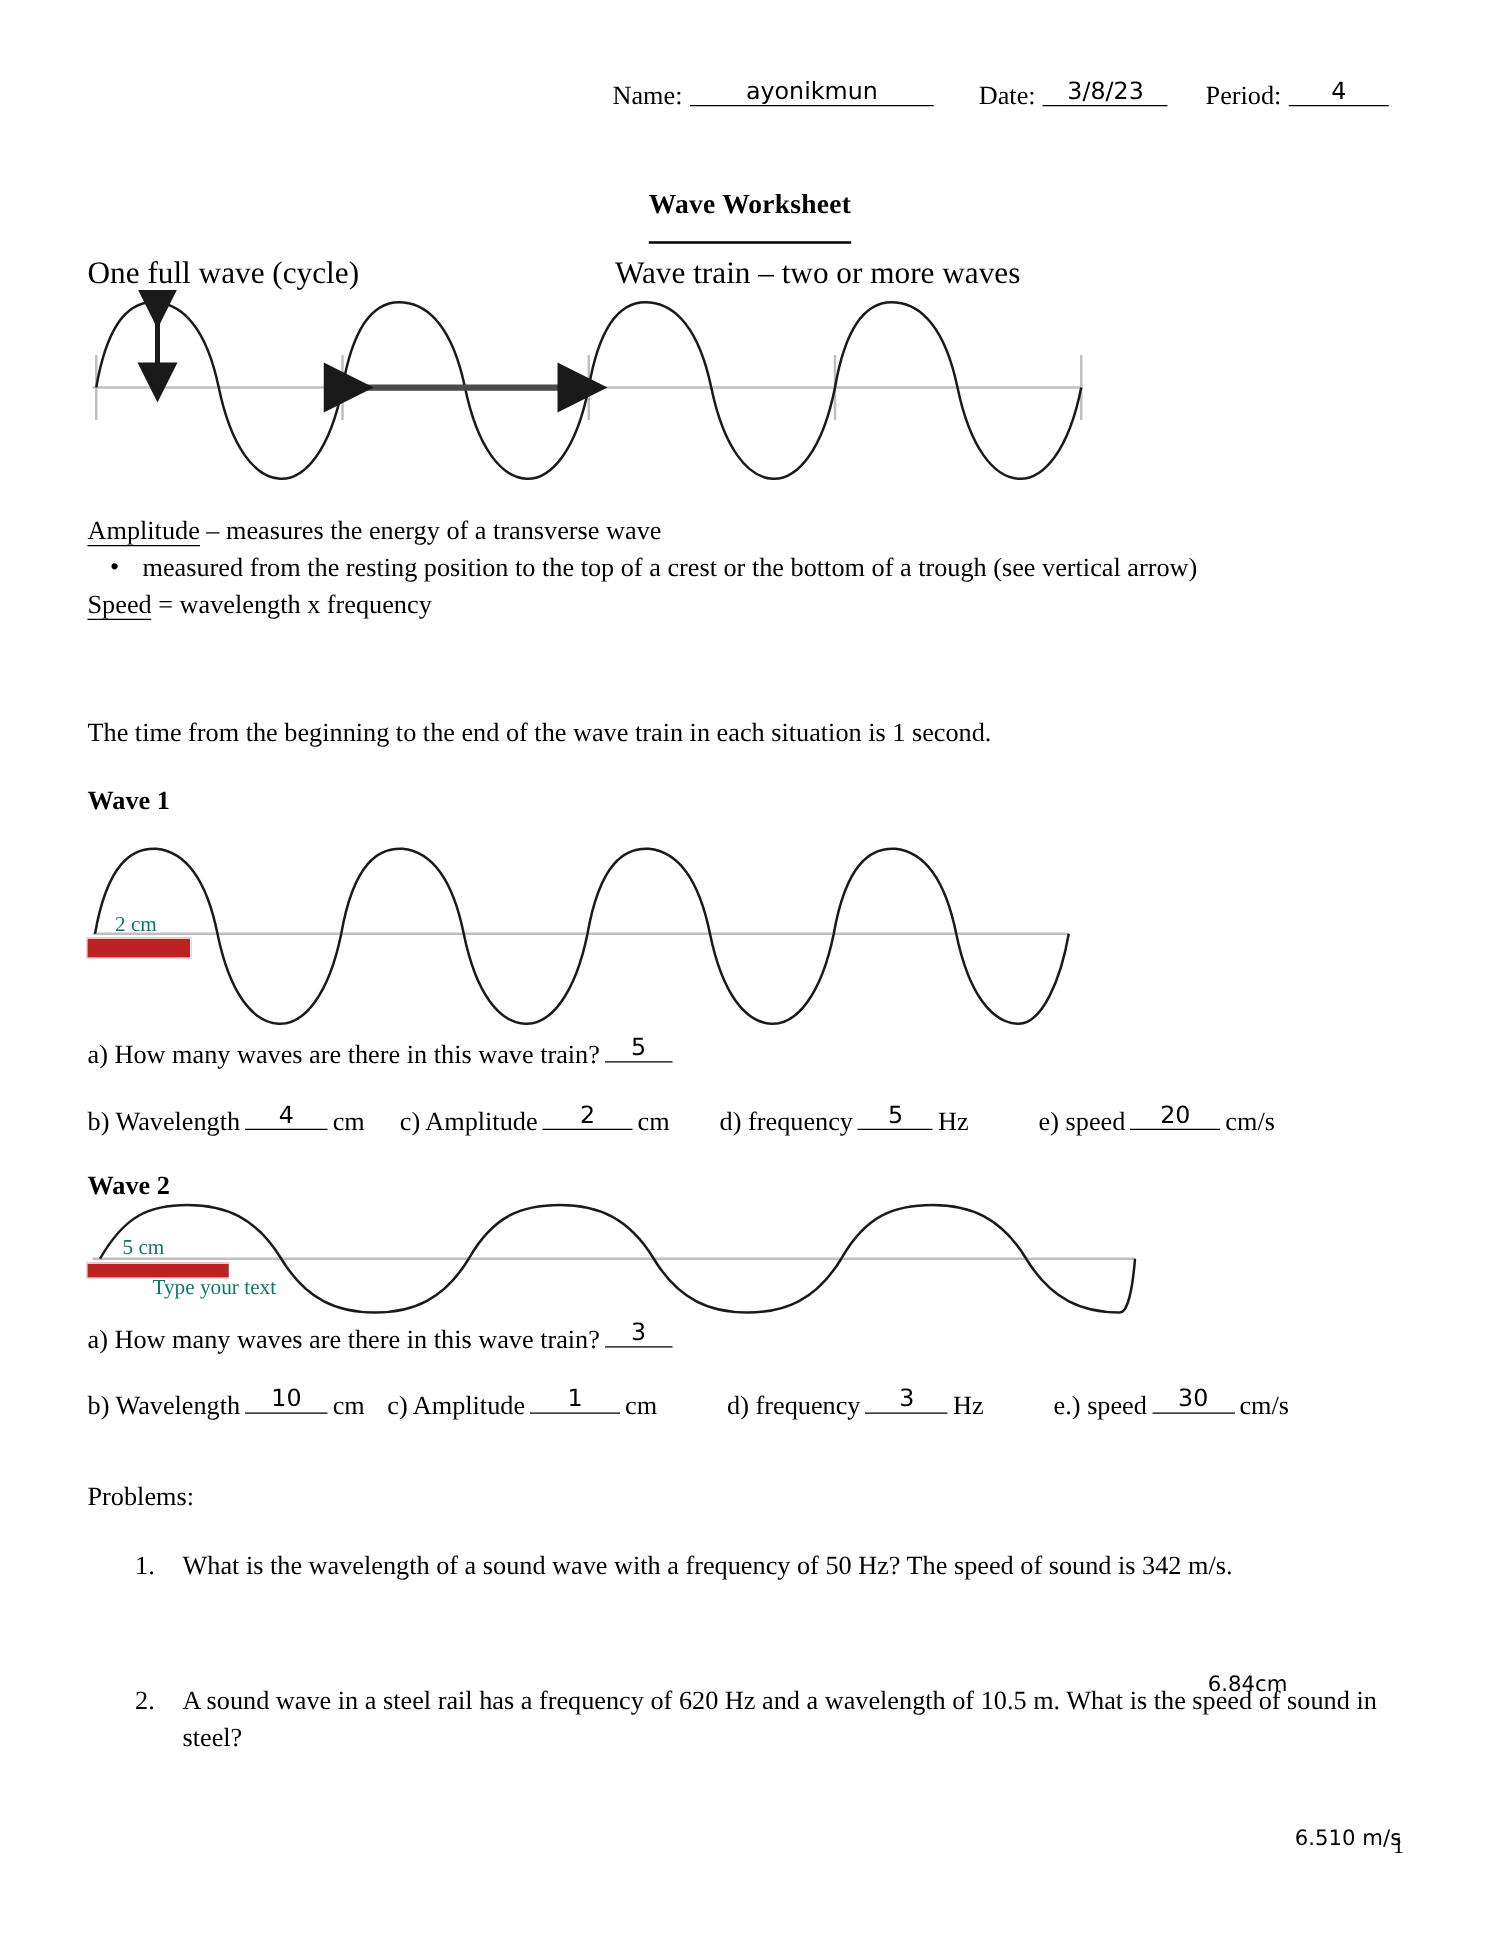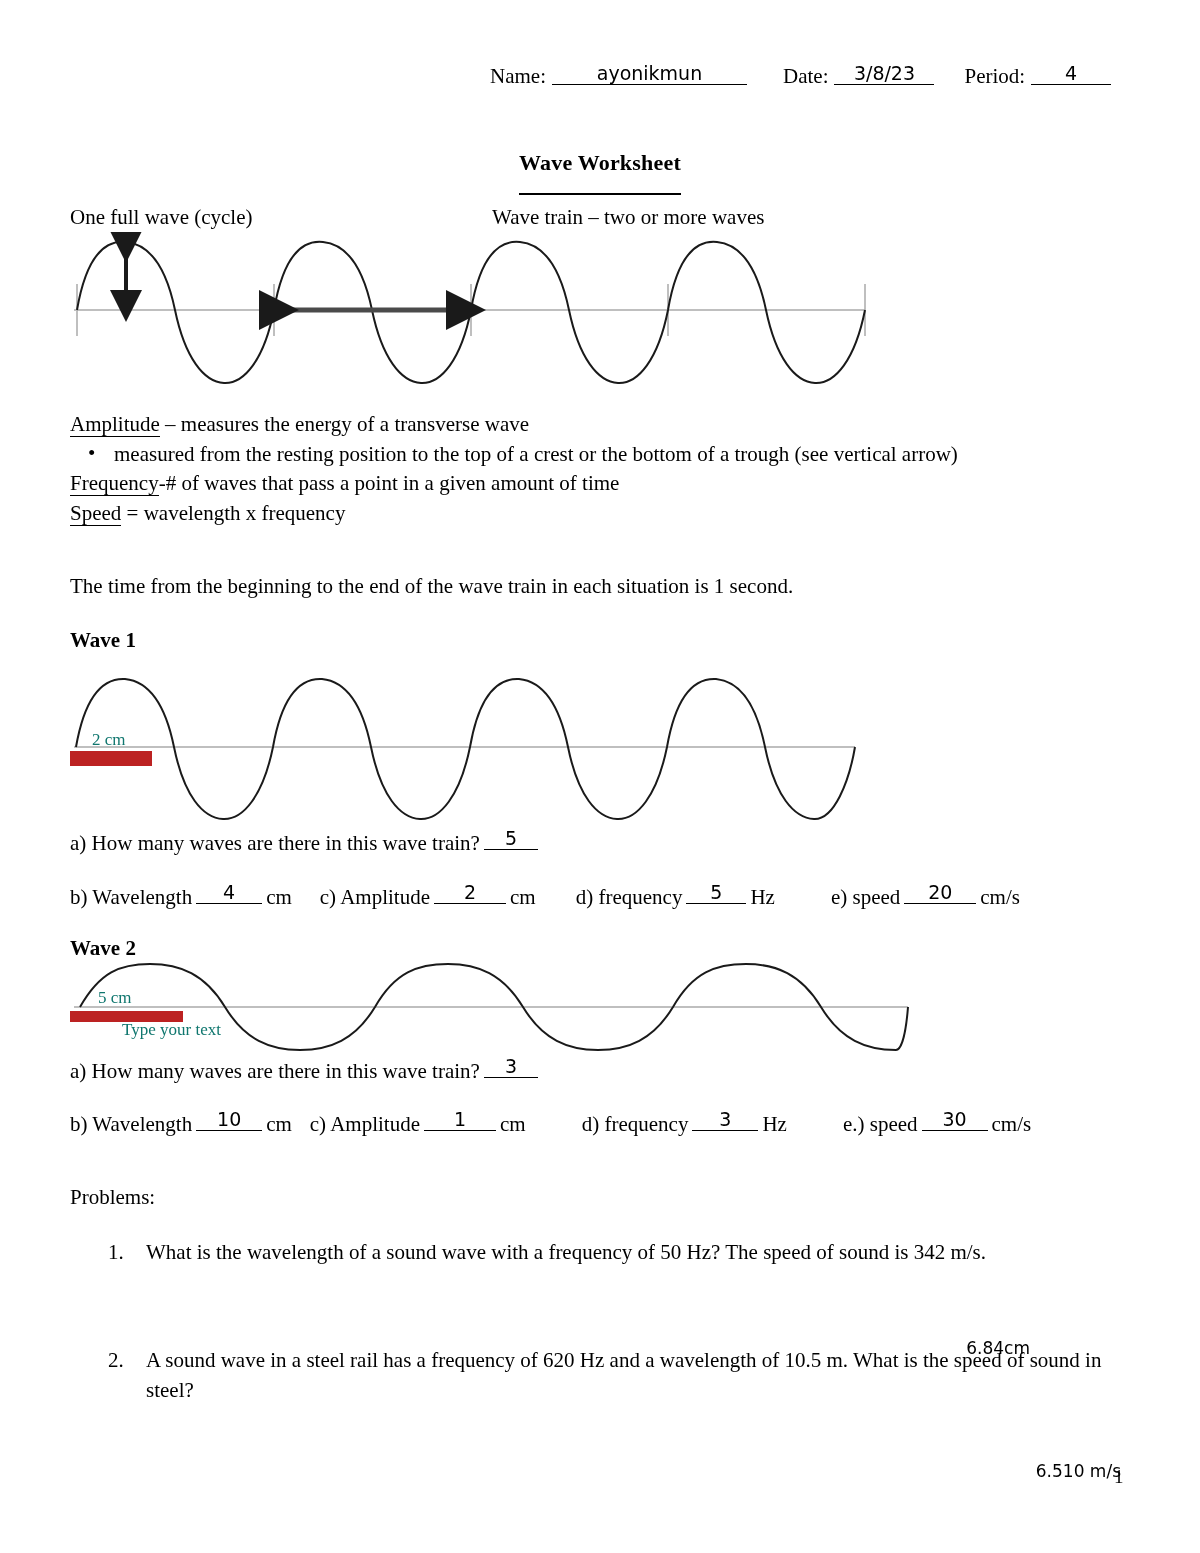--- a/index.html
+++ b/index.html
@@ -58,21 +58,21 @@
     text-align: center;
     font-weight: bold;
     font-size: 22px;
     letter-spacing: 0.2px;
   }
   .title span { border-bottom: 2px solid #000; padding-bottom: 18px; }
 
   
   .cap {
     position: absolute;
-    font-size: 21px;
+    font-size: 25px;
     white-space: nowrap;
   }
   .cap-left { top: 205px; left: 70px; }
   .cap-right { top: 205px; left: 492px; }
 
   
   .figure { position: absolute; }
   #fig-top { top: 232px; left: 60px; width: 820px; height: 160px; }
   #fig-wave1 { top: 672px; left: 60px; width: 810px; height: 150px; }
   #fig-wave2 { top: 962px; left: 60px; width: 860px; height: 90px; }
@@ -262,23 +262,20 @@
     <line x1="219" y1="78" x2="406" y2="78" stroke="#4A4A4A" stroke-width="5" marker-start="url(#arrHead)" marker-end="url(#arrHead)"></line>
   </svg>
 </div>
 
 <div class="defs">
   <div>
     <span class="u">Amplitude</span><span> – measures the energy of a transverse wave</span>
   </div>
   <div class="bullet-line">
     <span class="dot">•</span><span>measured from the resting position to the top of a crest or the bottom of a trough (see vertical arrow)</span>
-  </div>
-  <div>
-    <span class="u">Frequency</span><span>-# of waves that pass a point in a given amount of time</span>
   </div>
   <div>
     <span class="u">Speed</span><span> = wavelength x frequency</span>
   </div>
 </div>
 
 <div class="note">The time from the beginning to the end of the wave train in each situation is 1 second.</div>
 
 <div class="section-head" id="head-wave1">Wave 1</div>
 

